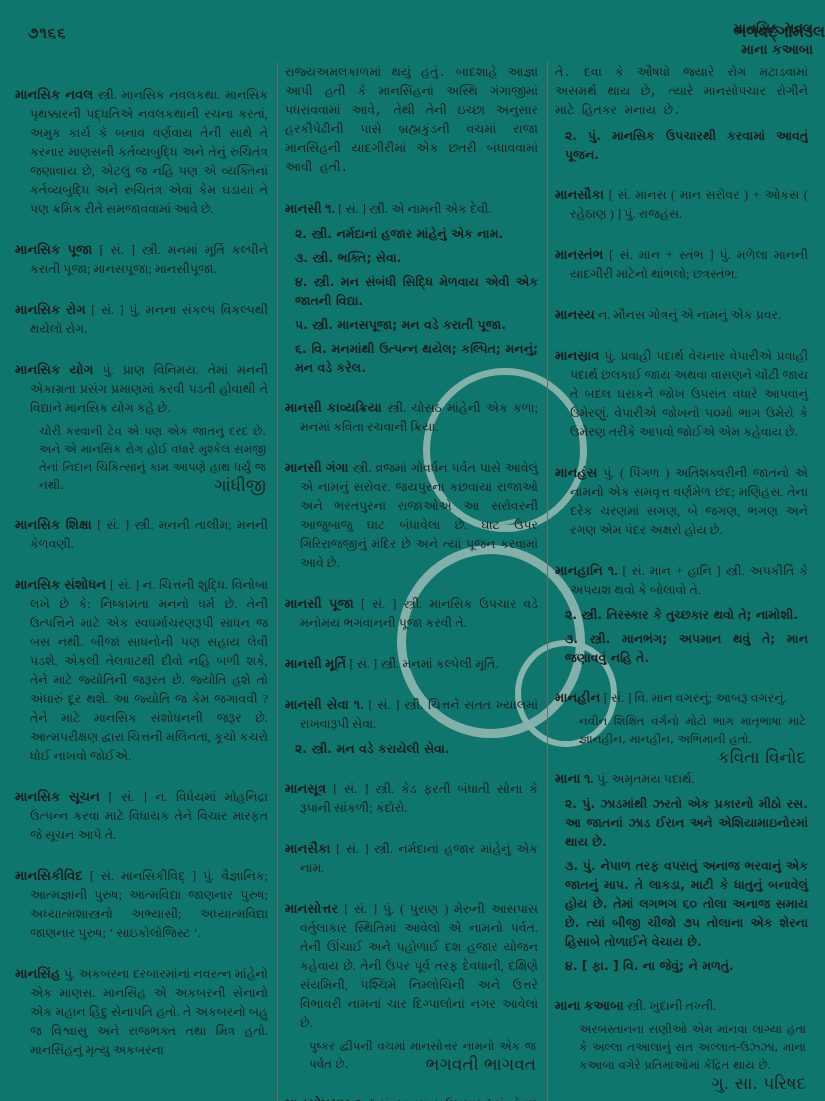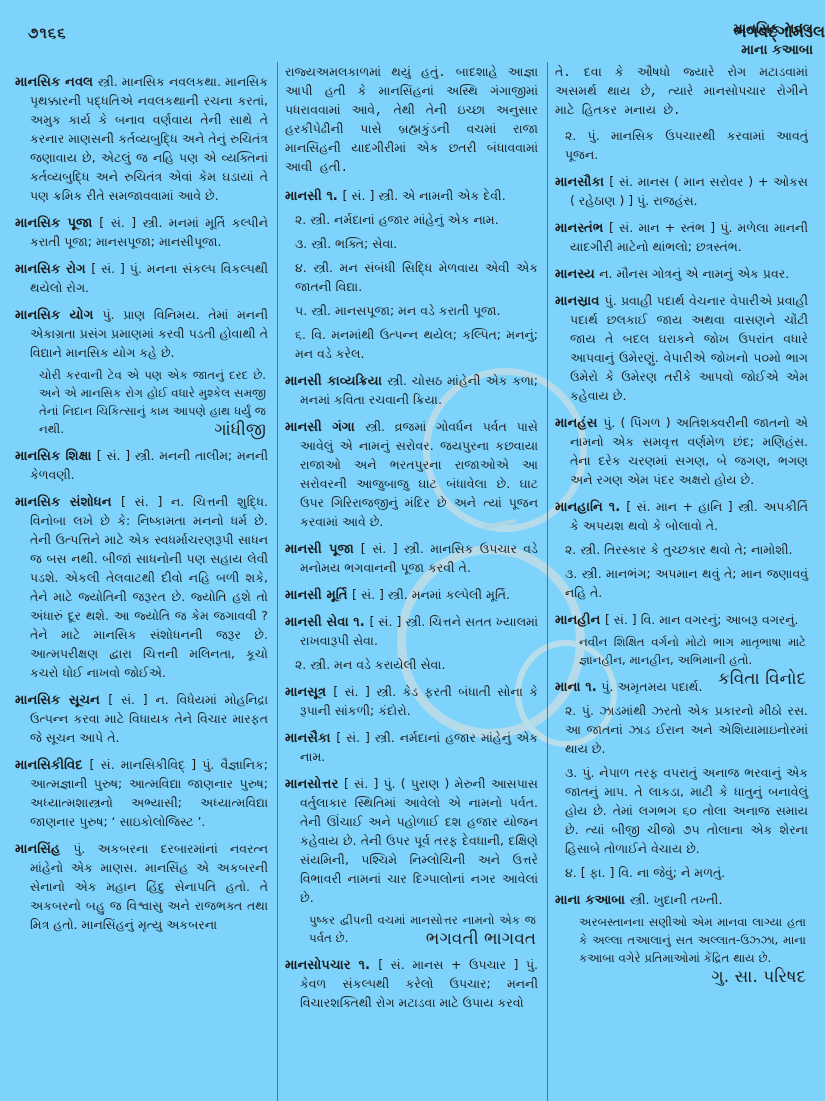--- a/index.html
+++ b/index.html
@@ -3,21 +3,21 @@
 <meta charset="utf-8">
 <style>
   html,body{margin:0;padding:0;}
   body{
     width:825px;height:1101px;
     background:#f4f3ef;
     font-family:"DejaVu Sans",sans-serif;
   }
   .page{
     position:relative;width:825px;height:1101px;
-    background:#7dd3fc;color:#1c1c1c;overflow:hidden;
+    background:#0f766e;color:#1c1c1c;overflow:hidden;
   }
   
   .header{position:absolute;top:18px;left:0;right:0;height:48px;}
   .pagenum{position:absolute;left:28px;top:6px;font-weight:bold;font-size:15px;letter-spacing:1px;}
   .title{position:absolute;left:0;right:0;top:4px;text-align:right;font-weight:bold;font-size:16px;}
   .hright{position:absolute;right:12px;top:0;text-align:right;font-weight:bold;font-size:13.5px;line-height:21px;}
   
   .wm{position:absolute;left:395px;top:340px;width:260px;height:430px;opacity:.55;pointer-events:none;}
   .wm .ring{position:absolute;border:7px solid #e3e1da;border-radius:50%;}
   .wm .r1{width:150px;height:150px;left:28px;top:28px;}
@@ -28,23 +28,23 @@
   .cols{
     position:absolute;left:8px;top:62px;width:809px;bottom:0;
     display:flex;z-index:2;
   }
   .col{
     flex:1 1 0;padding:2px 9px 0 7px;overflow:hidden;
     font-size:12.5px;line-height:19px;text-align:justify;
   }
   .col + .col{border-left:1px solid #6e6c67;}
   p{margin:0;}
-  p.entry{margin-top:8px;padding-left:15px;text-indent:-15px;}
+  p.entry{margin-top:21px;padding-left:15px;text-indent:-15px;font-family:Liberation Serif, serif;}
   p.cont{margin-top:0;font-family:Liberation Mono, monospace;}
-  p.sub{margin-top:5px;padding-left:10px;}
+  p.sub{margin-top:5px;padding-left:10px;font-weight:bold;}
   p.quote{margin:4px 2px 2px 24px;font-size:11.8px;line-height:18px;}
   .hw{font-weight:bold;font-size:13.2px;}
   .cite{float:right;font-size:17px;padding-left:10px;}
 </style>
 </head>
 <body>
 
 <div class="page">
 
   <div class="header">

